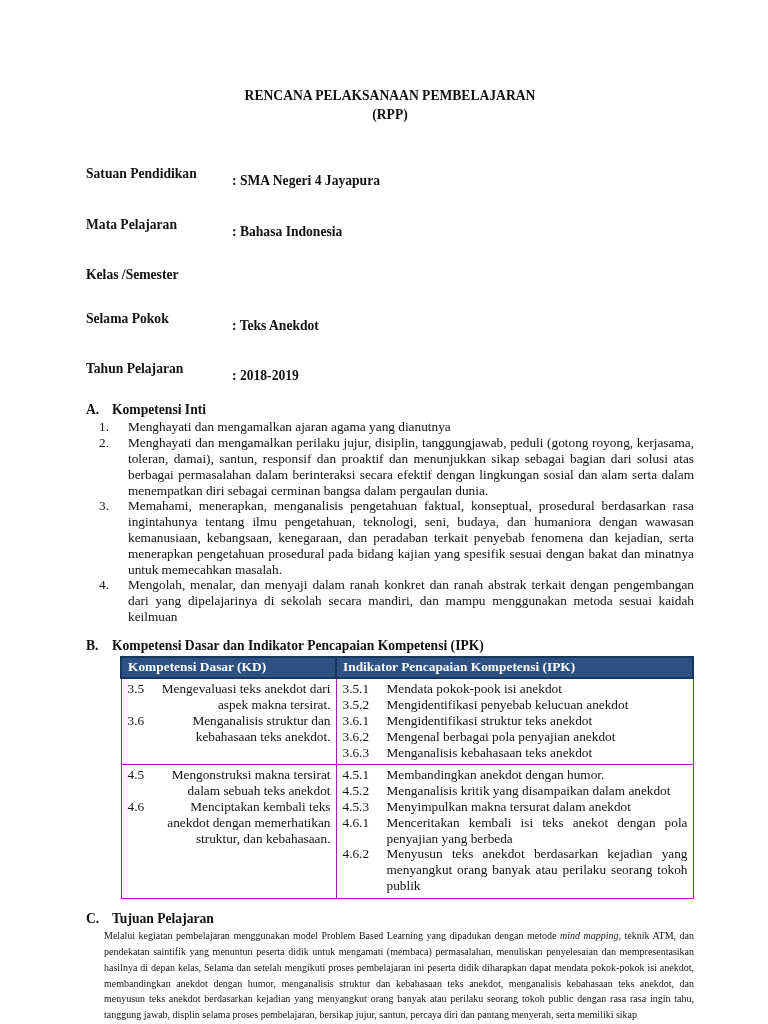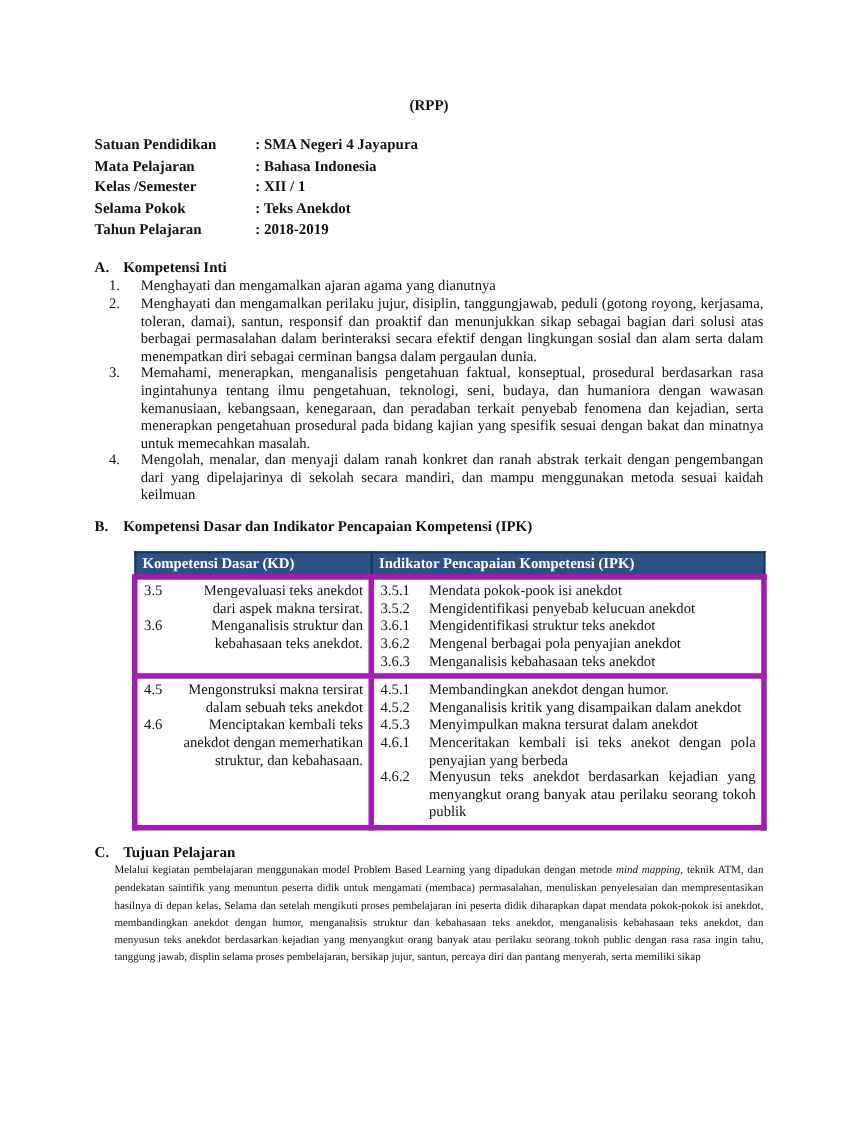--- a/index.html
+++ b/index.html
@@ -14,55 +14,55 @@
   .page {
     width: 768px; height: 1024px;
     background: #ffffff;
     padding: 86px 74px 0 86px;
   }
   
   .doc-title-block { text-align: center; font-weight: bold; font-size: 13.6px; line-height: 19px; }
   
   .info-block { margin-top: 16px; font-weight: bold; font-size: 13.6px; }
   .info-row { display: flex; line-height: 19.6px; }
-  .info-label { width: 146px; flex: 0 0 146px; }
-  .info-value { flex: 1; }
+  .info-label { width: 146px; flex: 0 0 146px; margin-top: 24px; }
+  .info-value { flex: 1; margin-top: 31px; }
   
   .section { margin-top: 16px; }
   .section-heading { display: flex; font-weight: bold; font-size: 13.6px; line-height: 16.5px; }
   .section-letter { width: 26px; flex: 0 0 26px; }
   .section-title { flex: 1; }
   
   .ki-list { margin-top: 1px; font-size: 13.3px; }
   .ki-item { display: flex; padding-left: 13px; line-height: 15.8px; }
   .ki-num { width: 29px; flex: 0 0 29px; }
   .ki-text { flex: 1; text-align: justify; }
   
   .section-b { margin-top: 13px; }
   .kd-table {
     border-collapse: collapse;
-    margin-left: 34px; margin-top: 14px;
+    margin-left: 34px; margin-top: 2px;
     width: 572px;
     table-layout: fixed;
     font-size: 13.3px;
   }
   .kd-table th {
     background: #2d5183;
     color: #ffffff;
     font-weight: bold;
     text-align: left;
     font-size: 13.4px;
     padding: 1px 6px 2px 6px;
     border: 2px solid #17375e;
     line-height: 16px;
   }
   .col-kd { width: 215px; }
   .col-ipk { width: 357px; }
   .kd-table td {
-    border: 5px solid #a21caf;
+    border: 1px solid #a21caf;
     vertical-align: top;
     padding: 2px 5px 4px 6px;
   }
   .cell-item { display: flex; line-height: 15.8px; }
   .kd-num { width: 33px; flex: 0 0 33px; }
   .ipk-num { width: 44px; flex: 0 0 44px; }
   .cell-text { flex: 1; text-align: justify; }
   .kd-cell .cell-text { text-align: right; }
   
   .section-c { margin-top: 12px; }
@@ -74,35 +74,35 @@
     text-align: justify;
   }
   .italic { font-style: italic; }
 </style>
 </head>
 <body>
 
 <div class="page">
 
   <div class="doc-title-block">
+    <div>RENCANA PELAKSANAAN PEMBELAJARAN</div>
     <div>(RPP)</div>
   </div>
 
   <div class="info-block">
     <div class="info-row">
       <span class="info-label">Satuan Pendidikan</span>
         <span class="info-value">: SMA Negeri 4 Jayapura</span>
     </div>
     <div class="info-row">
       <span class="info-label">Mata Pelajaran</span>
         <span class="info-value">: Bahasa Indonesia</span>
     </div>
     <div class="info-row">
       <span class="info-label">Kelas /Semester</span>
-        <span class="info-value">: XII / 1</span>
     </div>
     <div class="info-row">
       <span class="info-label">Selama Pokok</span>
         <span class="info-value">: Teks Anekdot</span>
     </div>
     <div class="info-row">
       <span class="info-label">Tahun Pelajaran</span>
         <span class="info-value">: 2018-2019</span>
     </div>
   </div>

